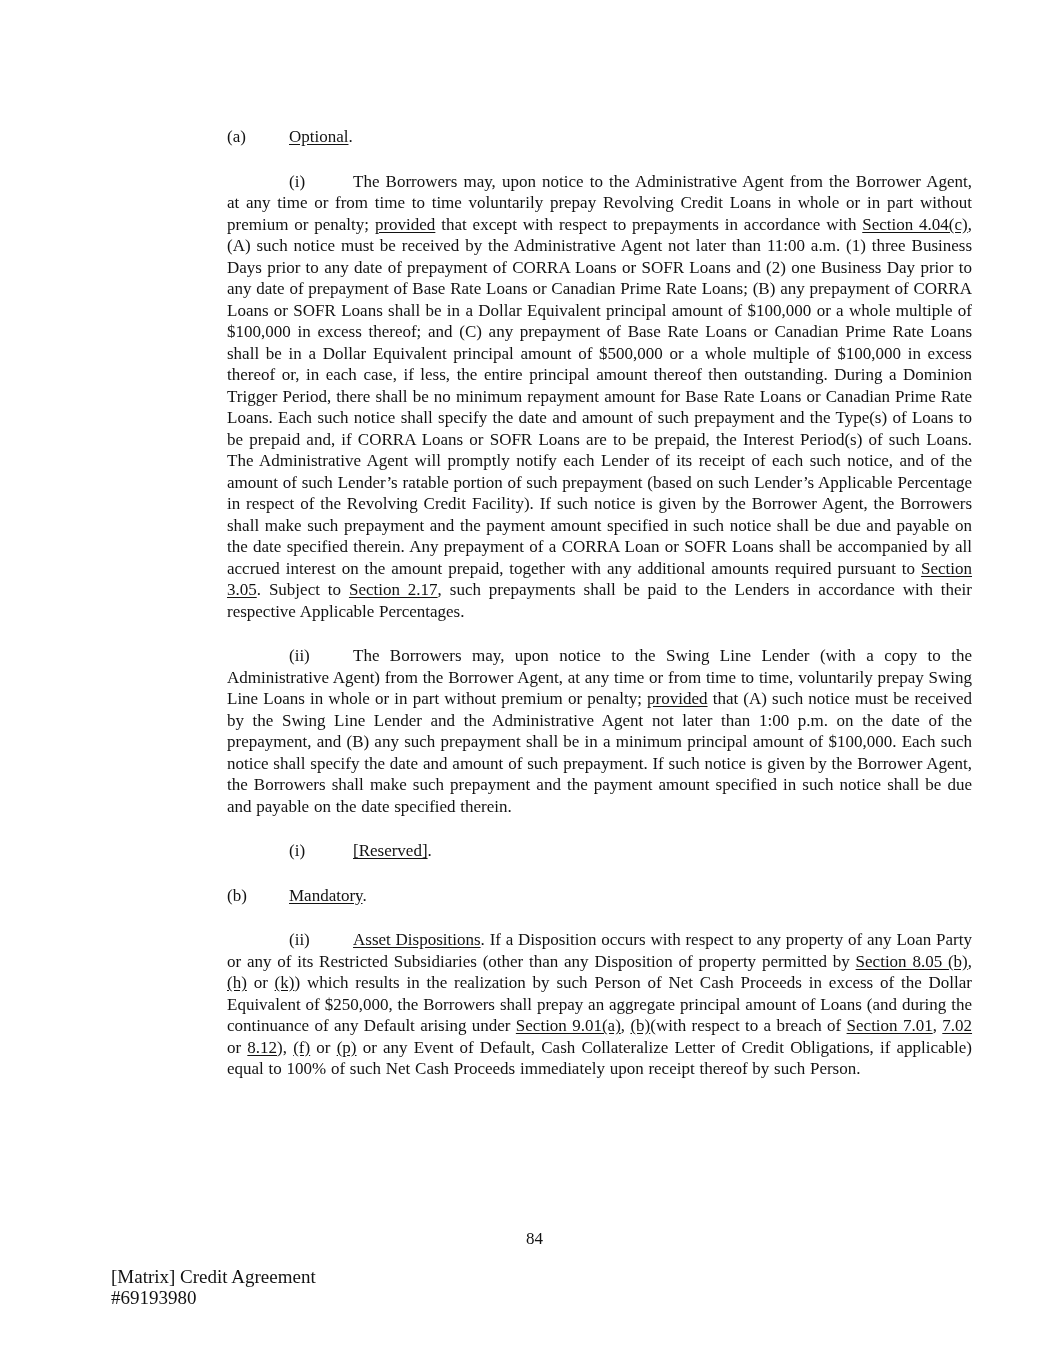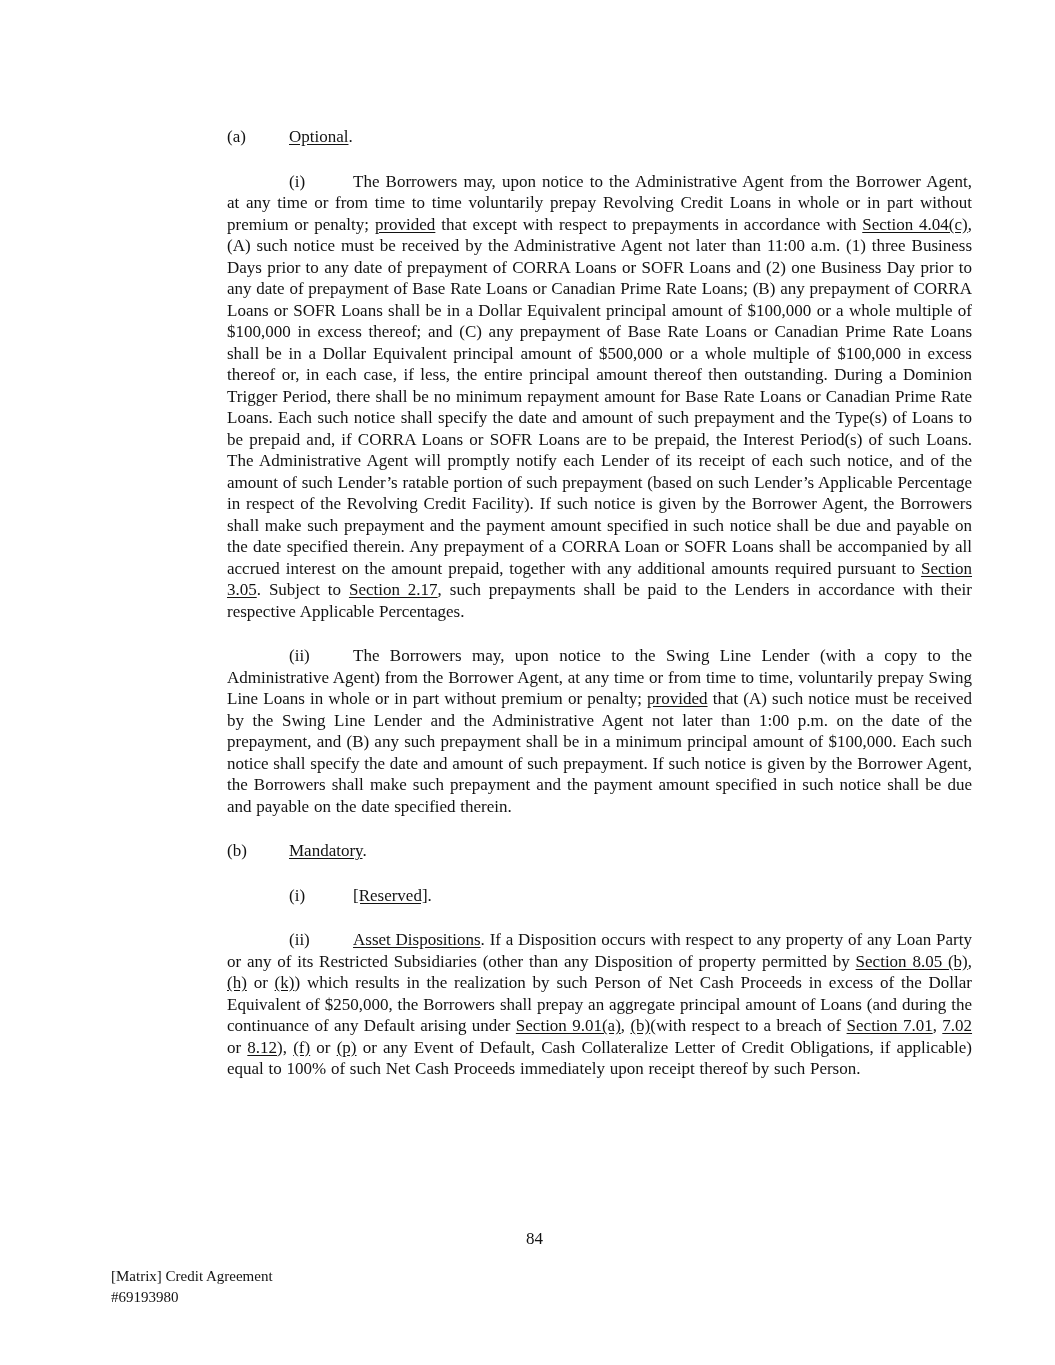--- a/index.html
+++ b/index.html
@@ -50,34 +50,34 @@
     width: 1055px;
     text-align: center;
     font-size: 17px;
     line-height: 21.5px;
     margin-left: 7px;
   }
   .footer {
     position: absolute;
     left: 111px;
     top: 1266px;
-    font-size: 15px;
+    font-size: 19px;
     line-height: 21px;
   }
 </style>
 </head>
 <body>
 
 <div class="page">
   <div class="content" id="doc-body">
       <p class="para lvl1"><span class="label">(a)</span><span class="u">Optional</span><span>.</span></p>
       <p class="para lvl2"><span class="label">(i)</span><span>The Borrowers may, upon notice to the Administrative Agent from the Borrower Agent, at any time or from time to time voluntarily prepay Revolving Credit Loans in whole or in part without premium or penalty; </span><span class="u">provided</span><span> that except with respect to prepayments in accordance with </span><span class="u">Section 4.04(c)</span><span>, (A) such notice must be received by the Administrative Agent not later than 11:00 a.m. (1) three Business Days prior to any date of prepayment of CORRA Loans or SOFR Loans and (2) one Business Day prior to any date of prepayment of Base Rate Loans or Canadian Prime Rate Loans; (B) any prepayment of CORRA Loans or SOFR Loans shall be in a Dollar Equivalent principal amount of $100,000 or a whole multiple of $100,000 in excess thereof; and (C) any prepayment of Base Rate Loans or Canadian Prime Rate Loans shall be in a Dollar Equivalent principal amount of $500,000 or a whole multiple of $100,000 in excess thereof or, in each case, if less, the entire principal amount thereof then outstanding.  During a Dominion Trigger Period, there shall be no minimum repayment amount for Base Rate Loans or Canadian Prime Rate Loans. Each such notice shall specify the date and amount of such prepayment and the Type(s) of Loans to be prepaid and, if CORRA Loans or SOFR Loans are to be prepaid, the Interest Period(s) of such Loans.  The Administrative Agent will promptly notify each Lender of its receipt of each such notice, and of the amount of such Lender’s ratable portion of such prepayment (based on such Lender’s Applicable Percentage in respect of the Revolving Credit Facility).  If such notice is given by the Borrower Agent, the Borrowers shall make such prepayment and the payment amount specified in such notice shall be due and payable on the date specified therein.  Any prepayment of a CORRA Loan or SOFR Loans shall be accompanied by all accrued interest on the amount prepaid, together with any additional amounts required pursuant to </span><span class="u">Section 3.05</span><span>.  Subject to </span><span class="u">Section 2.17</span><span>, such prepayments shall be paid to the Lenders in accordance with their respective Applicable Percentages.</span></p>
       <p class="para lvl2"><span class="label">(ii)</span><span>The Borrowers may, upon notice to the Swing Line Lender (with a copy to the Administrative Agent) from the Borrower Agent, at any time or from time to time, voluntarily prepay Swing Line Loans in whole or in part without premium or penalty; </span><span class="u">provided</span><span> that (A) such notice must be received by the Swing Line Lender and the Administrative Agent not later than 1:00 p.m. on the date of the prepayment, and (B) any such prepayment shall be in a minimum principal amount of $100,000.  Each such notice shall specify the date and amount of such prepayment.  If such notice is given by the Borrower Agent, the Borrowers shall make such prepayment and the payment amount specified in such notice shall be due and payable on the date specified therein.</span></p>
+      <p class="para lvl2"><span class="label">(i)</span><span class="u">[Reserved]</span><span>.</span></p>
       <p class="para lvl1"><span class="label">(b)</span><span class="u">Mandatory</span><span>.</span></p>
-      <p class="para lvl2"><span class="label">(i)</span><span class="u">[Reserved]</span><span>.</span></p>
       <p class="para lvl2"><span class="label">(ii)</span><span class="u">Asset Dispositions</span><span>.  If a Disposition occurs with respect to any property of any Loan Party or any of its Restricted Subsidiaries (other than any Disposition of property permitted by </span><span class="u">Section 8.05 (b)</span><span>, </span><span class="u">(h)</span><span> or </span><span class="u">(k)</span><span>) which results in the realization by such Person of Net Cash Proceeds in excess of the Dollar Equivalent of $250,000, the Borrowers shall prepay an aggregate principal amount of Loans (and during the continuance of any Default arising under </span><span class="u">Section 9.01(a)</span><span>, </span><span class="u">(b)</span><span>(with respect to a breach of </span><span class="u">Section 7.01</span><span>, </span><span class="u">7.02</span><span> or </span><span class="u">8.12</span><span>), </span><span class="u">(f)</span><span> or </span><span class="u">(p)</span><span> or any Event of Default, Cash Collateralize Letter of Credit Obligations, if applicable) equal to 100% of such Net Cash Proceeds immediately upon receipt thereof by such Person.</span></p>
     </div>
 
   <div class="pageno">84</div>
 
   <div class="footer">
     <div>[Matrix] Credit Agreement</div>
     <div>#69193980</div>
   </div>
 </div>

